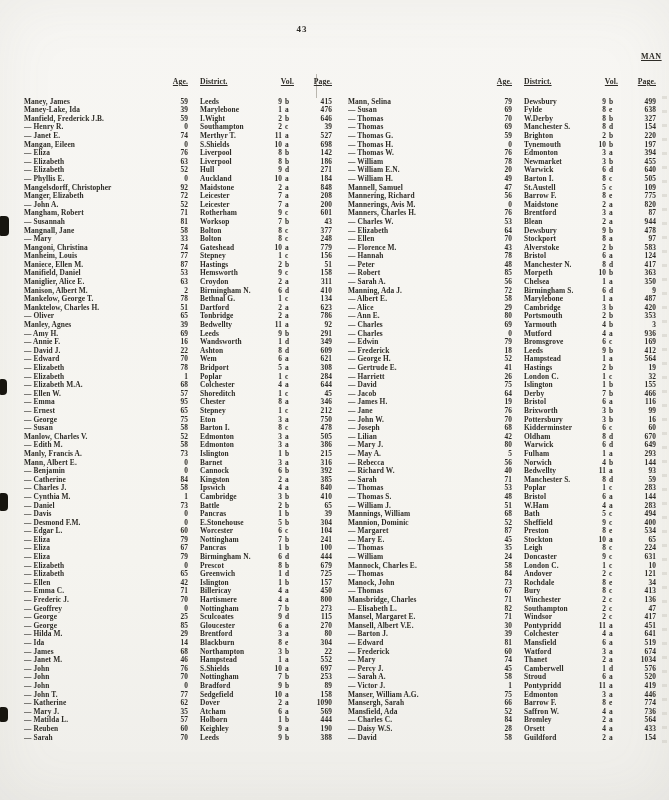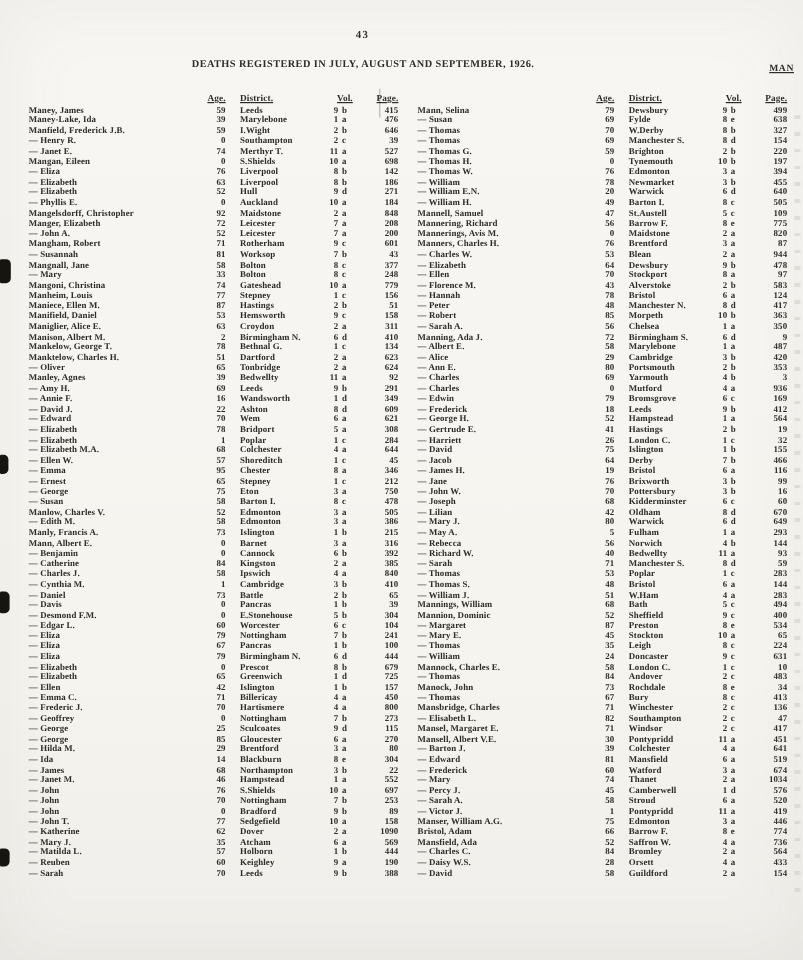--- a/index.html
+++ b/index.html
@@ -33,21 +33,21 @@
   .col { position:absolute; width:308px; top:78px; }
   .col-left  { left:24px; }
   .col-right { left:348px; }
   .trow, .hrow {
     display:grid;
     grid-template-columns: 142px 22px 84px 10px 12px 38px;
     height:8.6px; line-height:8.6px;
     font-size:7.4px; font-weight:bold; letter-spacing:0.1px;
     white-space:nowrap;
   }
-  .hrow { margin-bottom:1px; font-size:7.7px; }
+  .hrow { margin-bottom:11px; font-size:7.7px; }
   .hrow .cell { text-decoration:underline; }
   .cell { overflow:visible; }
   .c-name {}
   .c-age { text-align:right; }
   .c-district { padding-left:12px; }
   .c-volnum { text-align:right; }
   .c-volletter { padding-left:3px; }
   .c-page { text-align:right; }
   .h-vol { grid-column: 4 / span 2; text-align:right; padding-left:0; }
   .divider {
@@ -63,21 +63,20 @@
     opacity:0.45;
   }
 </style>
 </head>
 <body>
 
 <div class="page">
 
   <div class="pagenum">43</div>
 
-  <div class="title">DEATHS REGISTERED IN JULY, AUGUST AND SEPTEMBER, 1926.</div>
 
   <div class="margin-tag">MAN</div>
 
   <div class="divider"></div>
 
   <div class="col col-left">
     <div class="hrow">
       <span class="cell c-name"></span>
       <span class="cell c-age">Age.</span>
       <span class="cell c-district">District.</span>
@@ -284,21 +283,21 @@
           <span class="cell c-volnum">2</span>
           <span class="cell c-volletter">a</span>
           <span class="cell c-page">623</span>
         </div>
         <div class="trow">
           <span class="cell c-name">— Oliver</span>
           <span class="cell c-age">65</span>
           <span class="cell c-district">Tonbridge</span>
           <span class="cell c-volnum">2</span>
           <span class="cell c-volletter">a</span>
-          <span class="cell c-page">624</span>
+          <span class="cell c-page">786</span>
         </div>
         <div class="trow">
           <span class="cell c-name">Manley, Agnes</span>
           <span class="cell c-age">39</span>
           <span class="cell c-district">Bedwellty</span>
           <span class="cell c-volnum">11</span>
           <span class="cell c-volletter">a</span>
           <span class="cell c-page">92</span>
         </div>
         <div class="trow">
@@ -1136,21 +1135,21 @@
           <span class="cell c-volnum">1</span>
           <span class="cell c-volletter">c</span>
           <span class="cell c-page">10</span>
         </div>
         <div class="trow">
           <span class="cell c-name">— Thomas</span>
           <span class="cell c-age">84</span>
           <span class="cell c-district">Andover</span>
           <span class="cell c-volnum">2</span>
           <span class="cell c-volletter">c</span>
-          <span class="cell c-page">483</span>
+          <span class="cell c-page">121</span>
         </div>
         <div class="trow">
           <span class="cell c-name">Manock, John</span>
           <span class="cell c-age">73</span>
           <span class="cell c-district">Rochdale</span>
           <span class="cell c-volnum">8</span>
           <span class="cell c-volletter">e</span>
           <span class="cell c-page">34</span>
         </div>
         <div class="trow">
@@ -1251,21 +1250,21 @@
         </div>
         <div class="trow">
           <span class="cell c-name">Manser, William A.G.</span>
           <span class="cell c-age">75</span>
           <span class="cell c-district">Edmonton</span>
           <span class="cell c-volnum">3</span>
           <span class="cell c-volletter">a</span>
           <span class="cell c-page">446</span>
         </div>
         <div class="trow">
-          <span class="cell c-name">Bristol, Adam</span>
+          <span class="cell c-name">Mansergh, Sarah</span>
           <span class="cell c-age">66</span>
           <span class="cell c-district">Barrow F.</span>
           <span class="cell c-volnum">8</span>
           <span class="cell c-volletter">e</span>
           <span class="cell c-page">774</span>
         </div>
         <div class="trow">
           <span class="cell c-name">Mansfield, Ada</span>
           <span class="cell c-age">52</span>
           <span class="cell c-district">Saffron W.</span>

